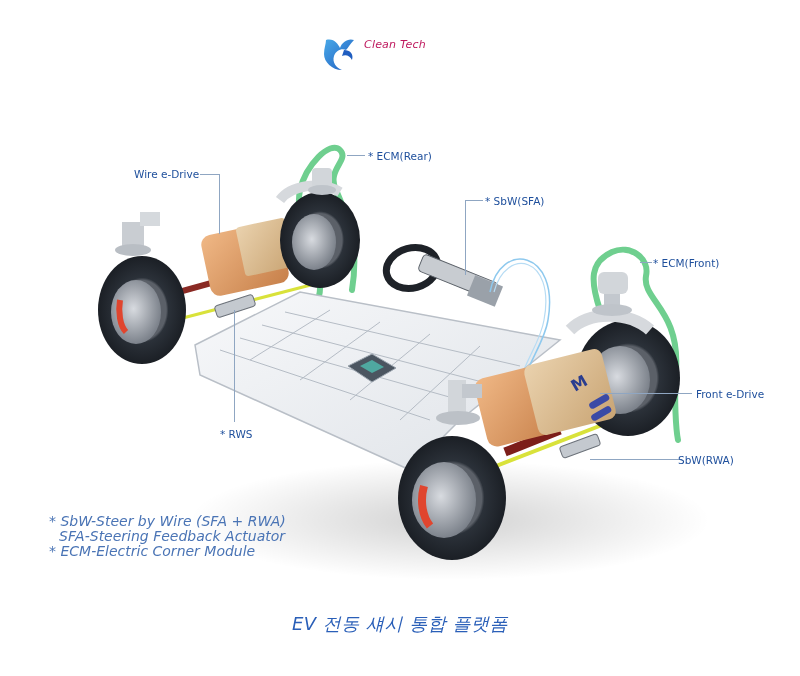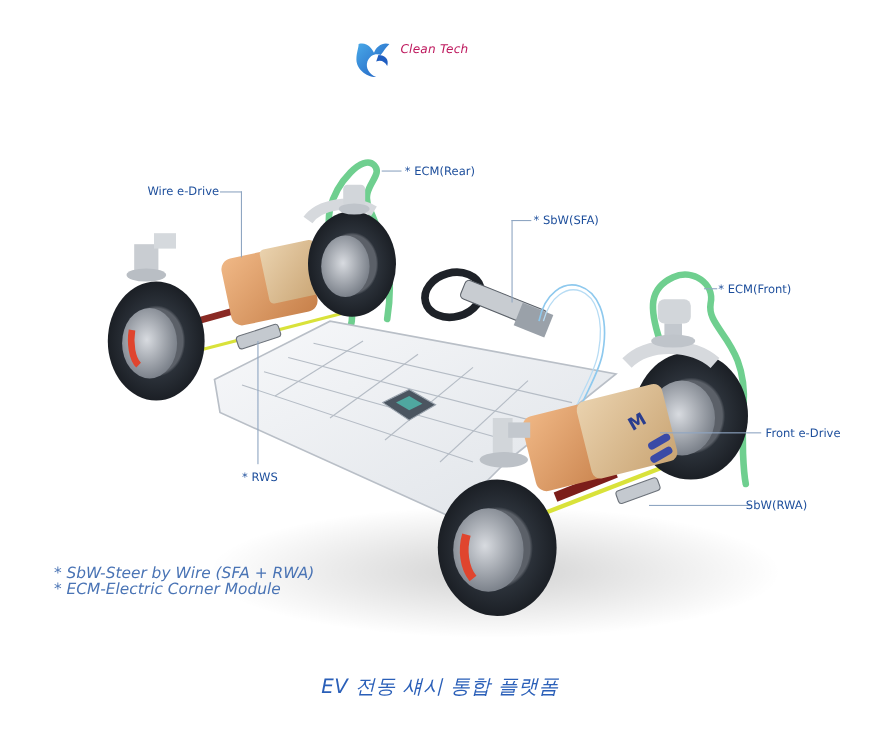--- a/index.html
+++ b/index.html
@@ -181,16 +181,17 @@
 <span class="label" style="left:134px;top:168px;">Wire e-Drive</span>
 <span class="label" style="left:368px;top:150px;">* ECM(Rear)</span>
 <span class="label" style="left:485px;top:195px;">* SbW(SFA)</span>
 <span class="label" style="left:653px;top:257px;">* ECM(Front)</span>
 <span class="label" style="left:696px;top:388px;">Front e-Drive</span>
 <span class="label" style="left:678px;top:454px;">SbW(RWA)</span>
 <span class="label" style="left:220px;top:428px;">* RWS</span>
 
 <div class="legend">
   <div class="legend-item">* SbW-Steer by Wire (SFA + RWA)</div>
+  <div class="legend-item indent">SFA-Steering Feedback Actuator</div>
   <div class="legend-item">* ECM-Electric Corner Module</div>
 </div>
 
 <div class="caption">EV 전동 섀시 통합 플랫폼</div>
 
 </body></html>

